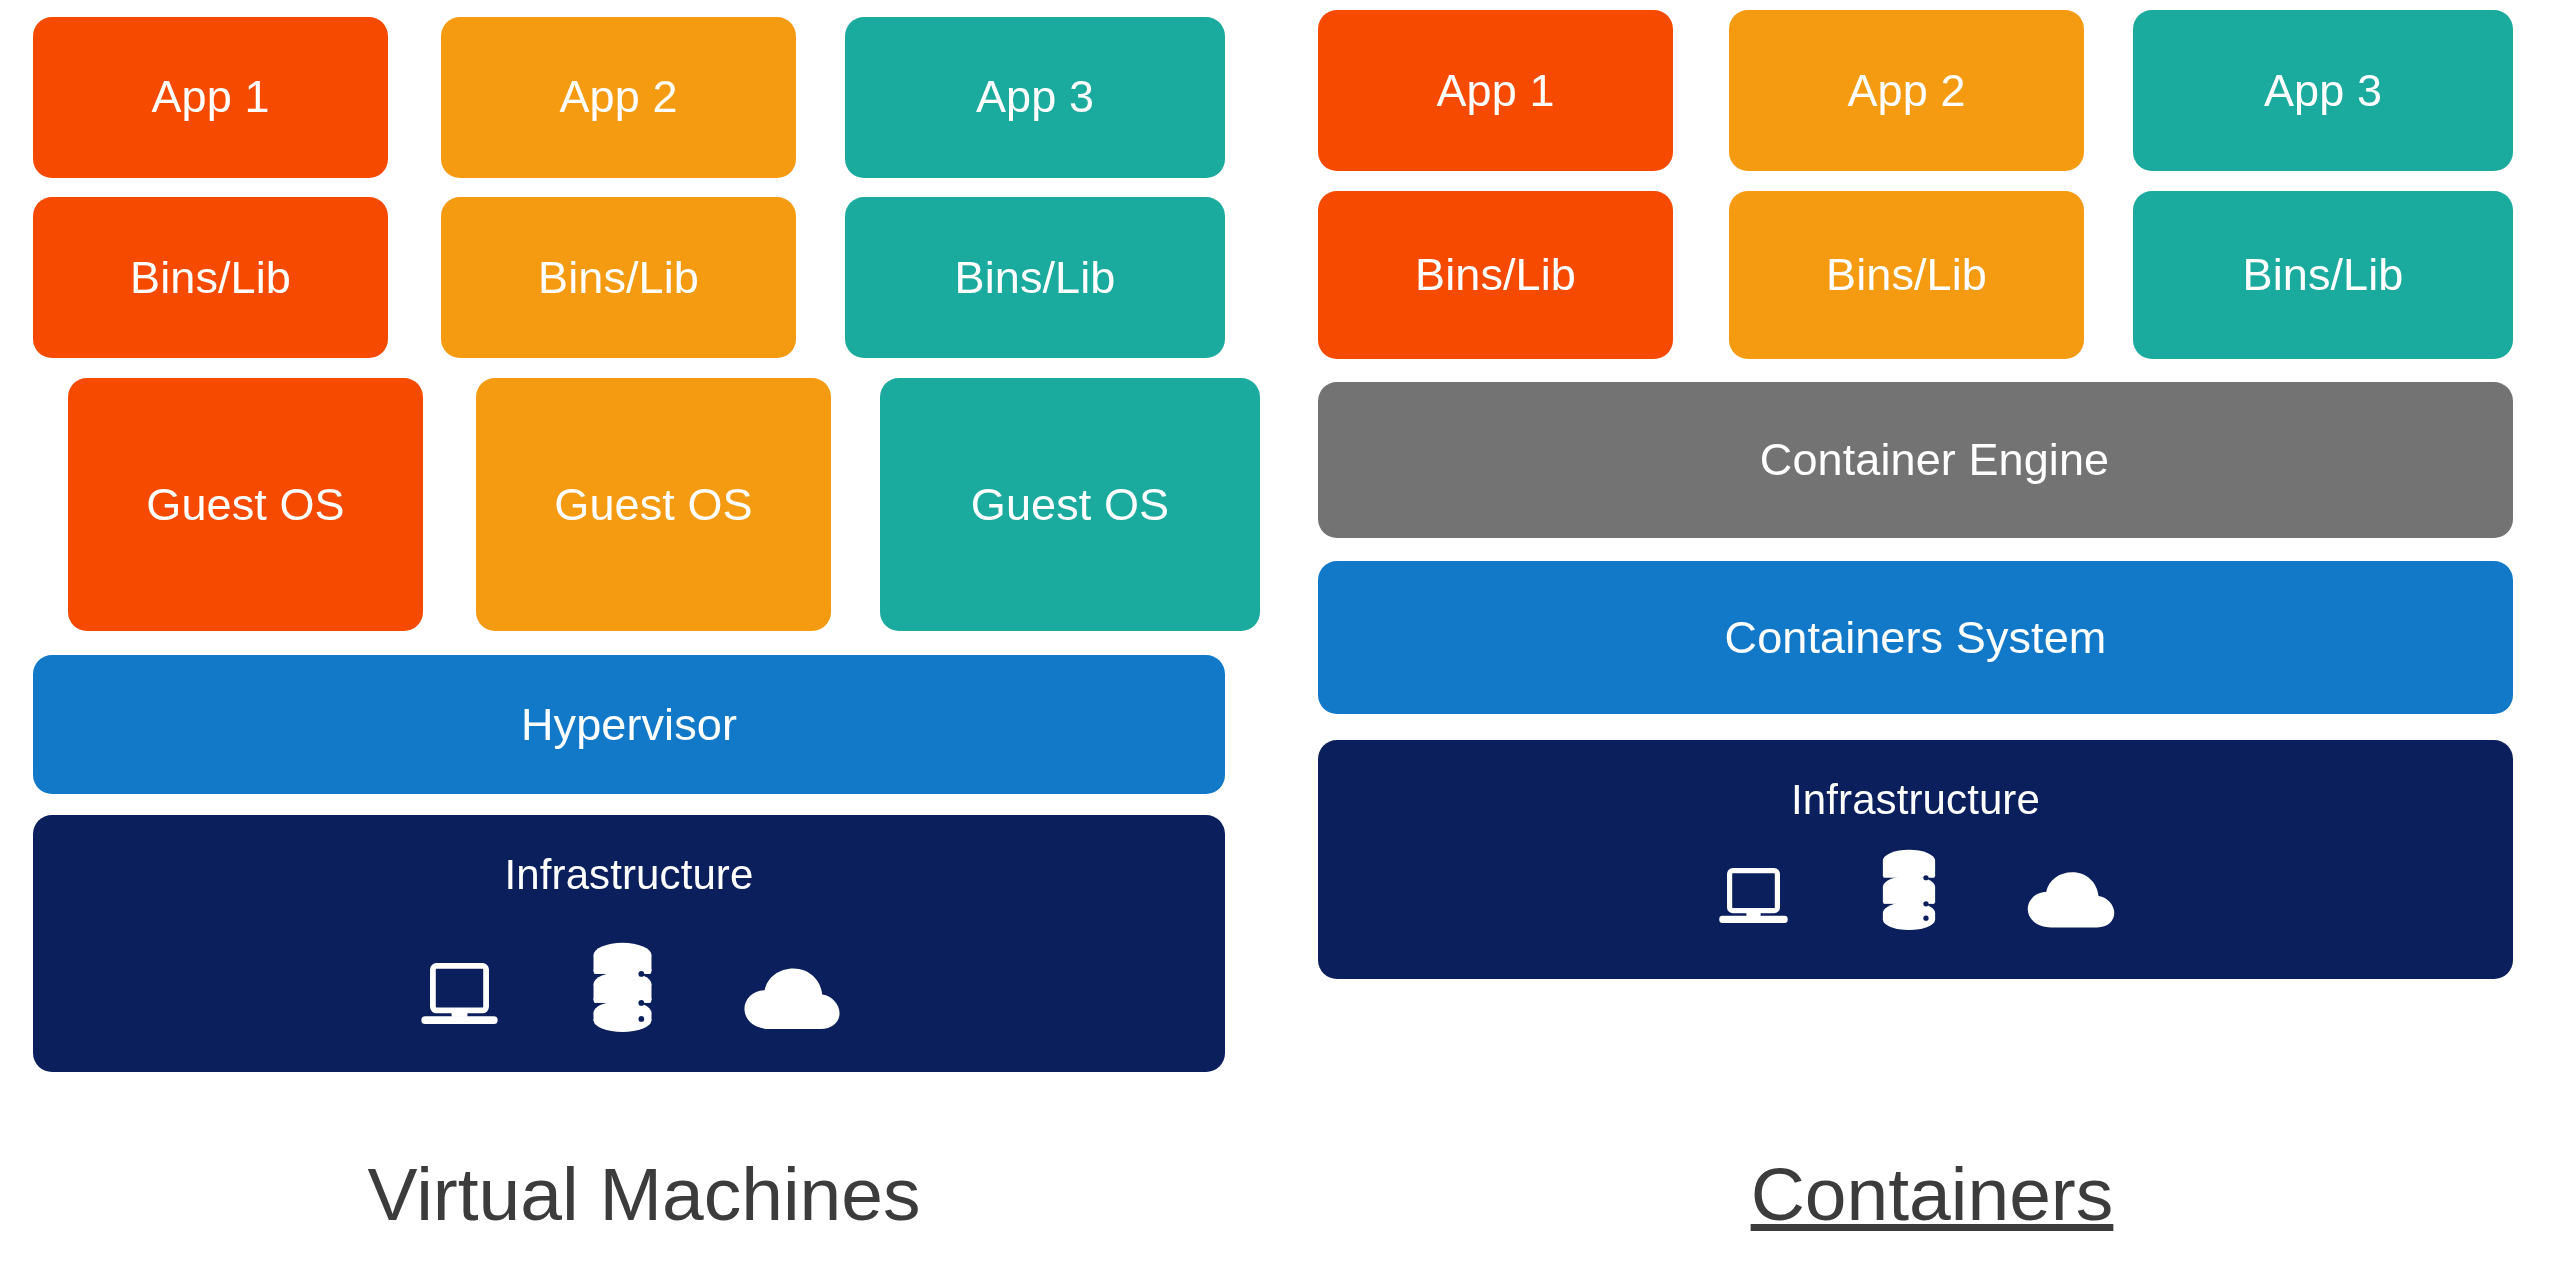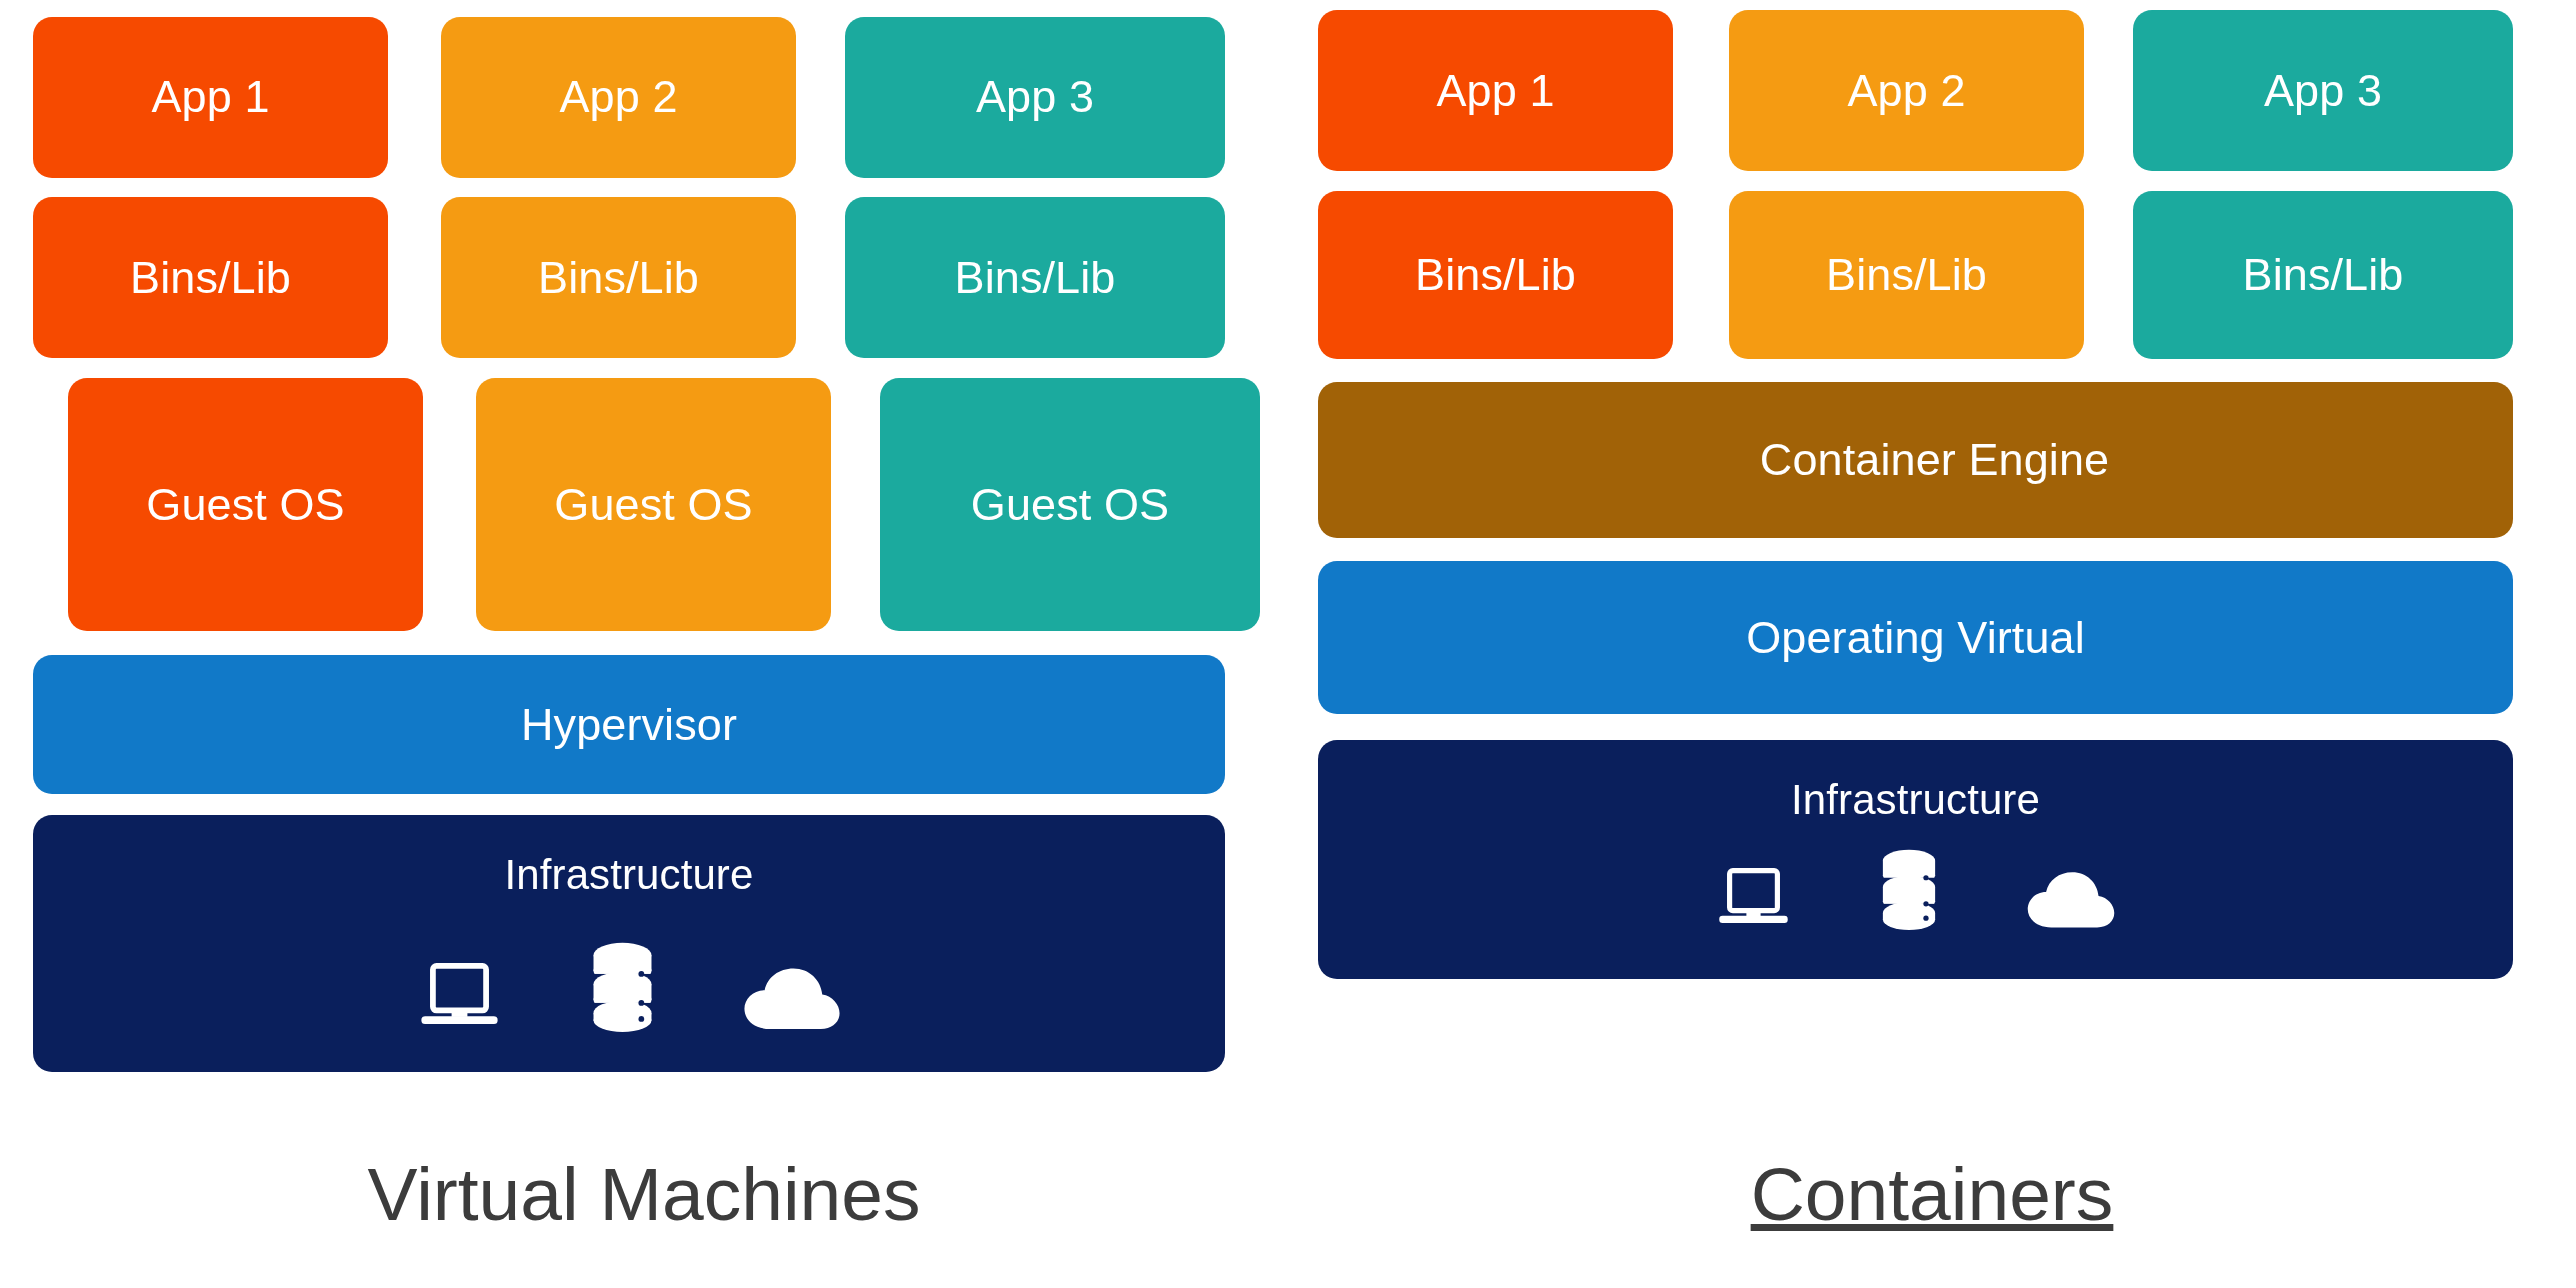--- a/index.html
+++ b/index.html
@@ -190,26 +190,26 @@
     <div class="box ct-col-1 ct-row-bins" style="background:#F64A00;">
       <span class="box-label txt-bins">Bins/Lib</span>
     </div>
     <div class="box ct-col-2 ct-row-bins" style="background:#F59B12;">
       <span class="box-label txt-bins">Bins/Lib</span>
     </div>
     <div class="box ct-col-3 ct-row-bins" style="background:#1BAA9E;">
       <span class="box-label txt-bins">Bins/Lib</span>
     </div>
 
-    <div class="box ct-wide ct-row-engine" style="background:#a16207;padding-left:38px;">
+    <div class="box ct-wide ct-row-engine" style="background:#737373;padding-left:38px;">
       <span class="box-label txt-bar">Container Engine</span>
     </div>
 
     <div class="box ct-wide ct-row-os" style="background:#1179C8;">
-      <span class="box-label txt-bar">Operating Virtual</span>
+      <span class="box-label txt-bar">Containers System</span>
     </div>
 
     <div class="box stacked ct-wide ct-row-infra" style="background:#0A1F5C;">
       <span class="box-label txt-infra">Infrastructure</span>
       <div class="icon-row ct-icons">
         <span class="icon">
           <svg width="77" height="62" viewBox="0 0 118 96" aria-hidden="true">
             <rect x="22" y="4" width="74" height="62" rx="5" fill="none" stroke="#ffffff" stroke-width="8"></rect>
             <rect x="6" y="74" width="106" height="11" rx="5" fill="#ffffff"></rect>
             <rect x="48" y="66" width="22" height="9" fill="#ffffff"></rect>

